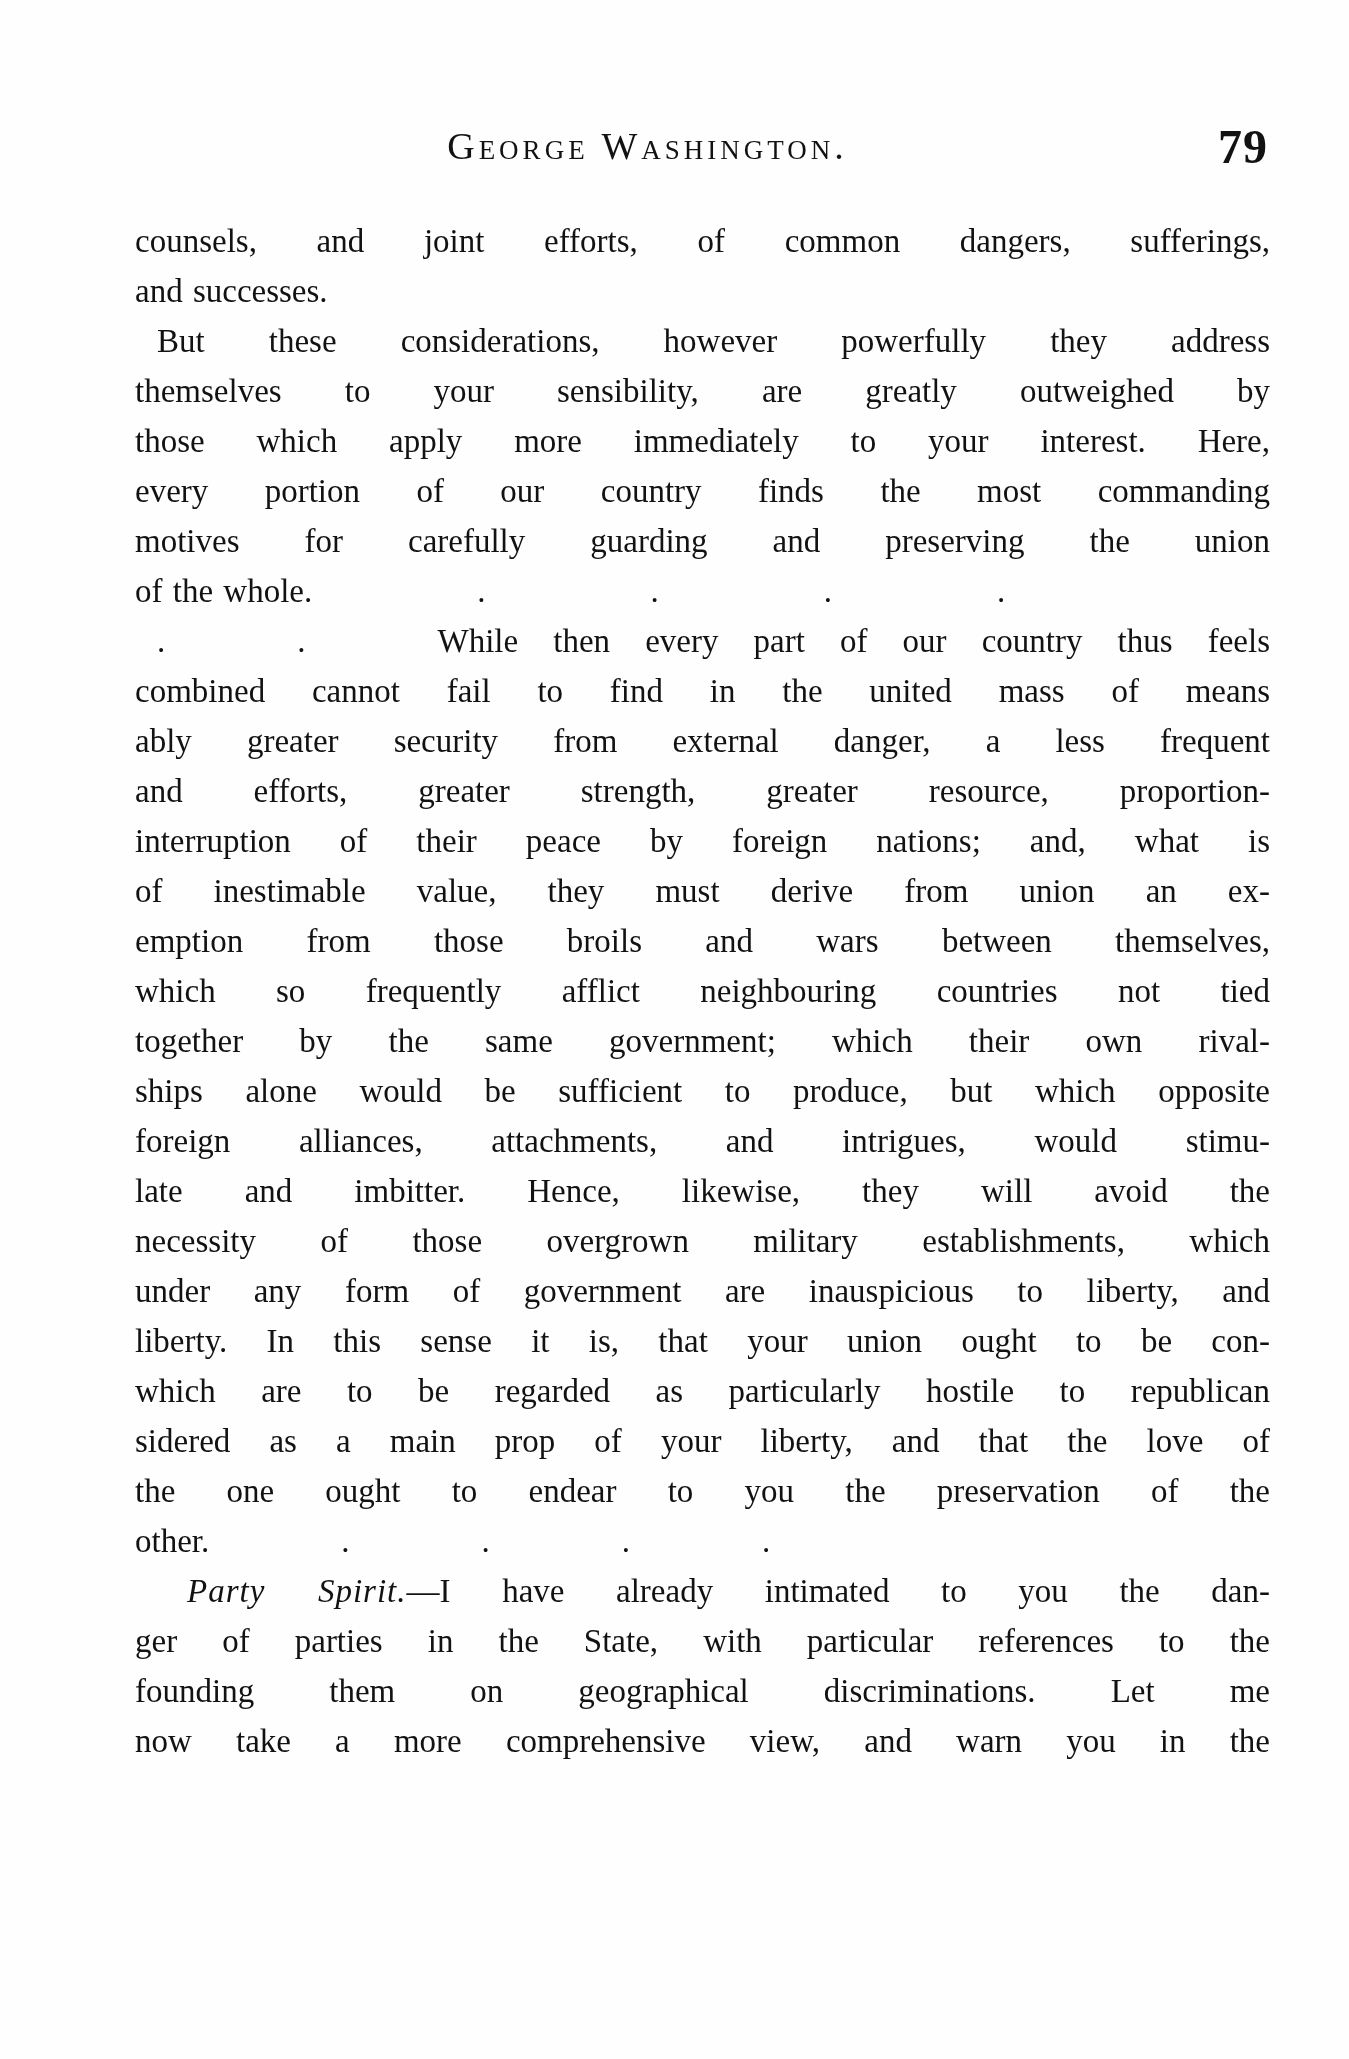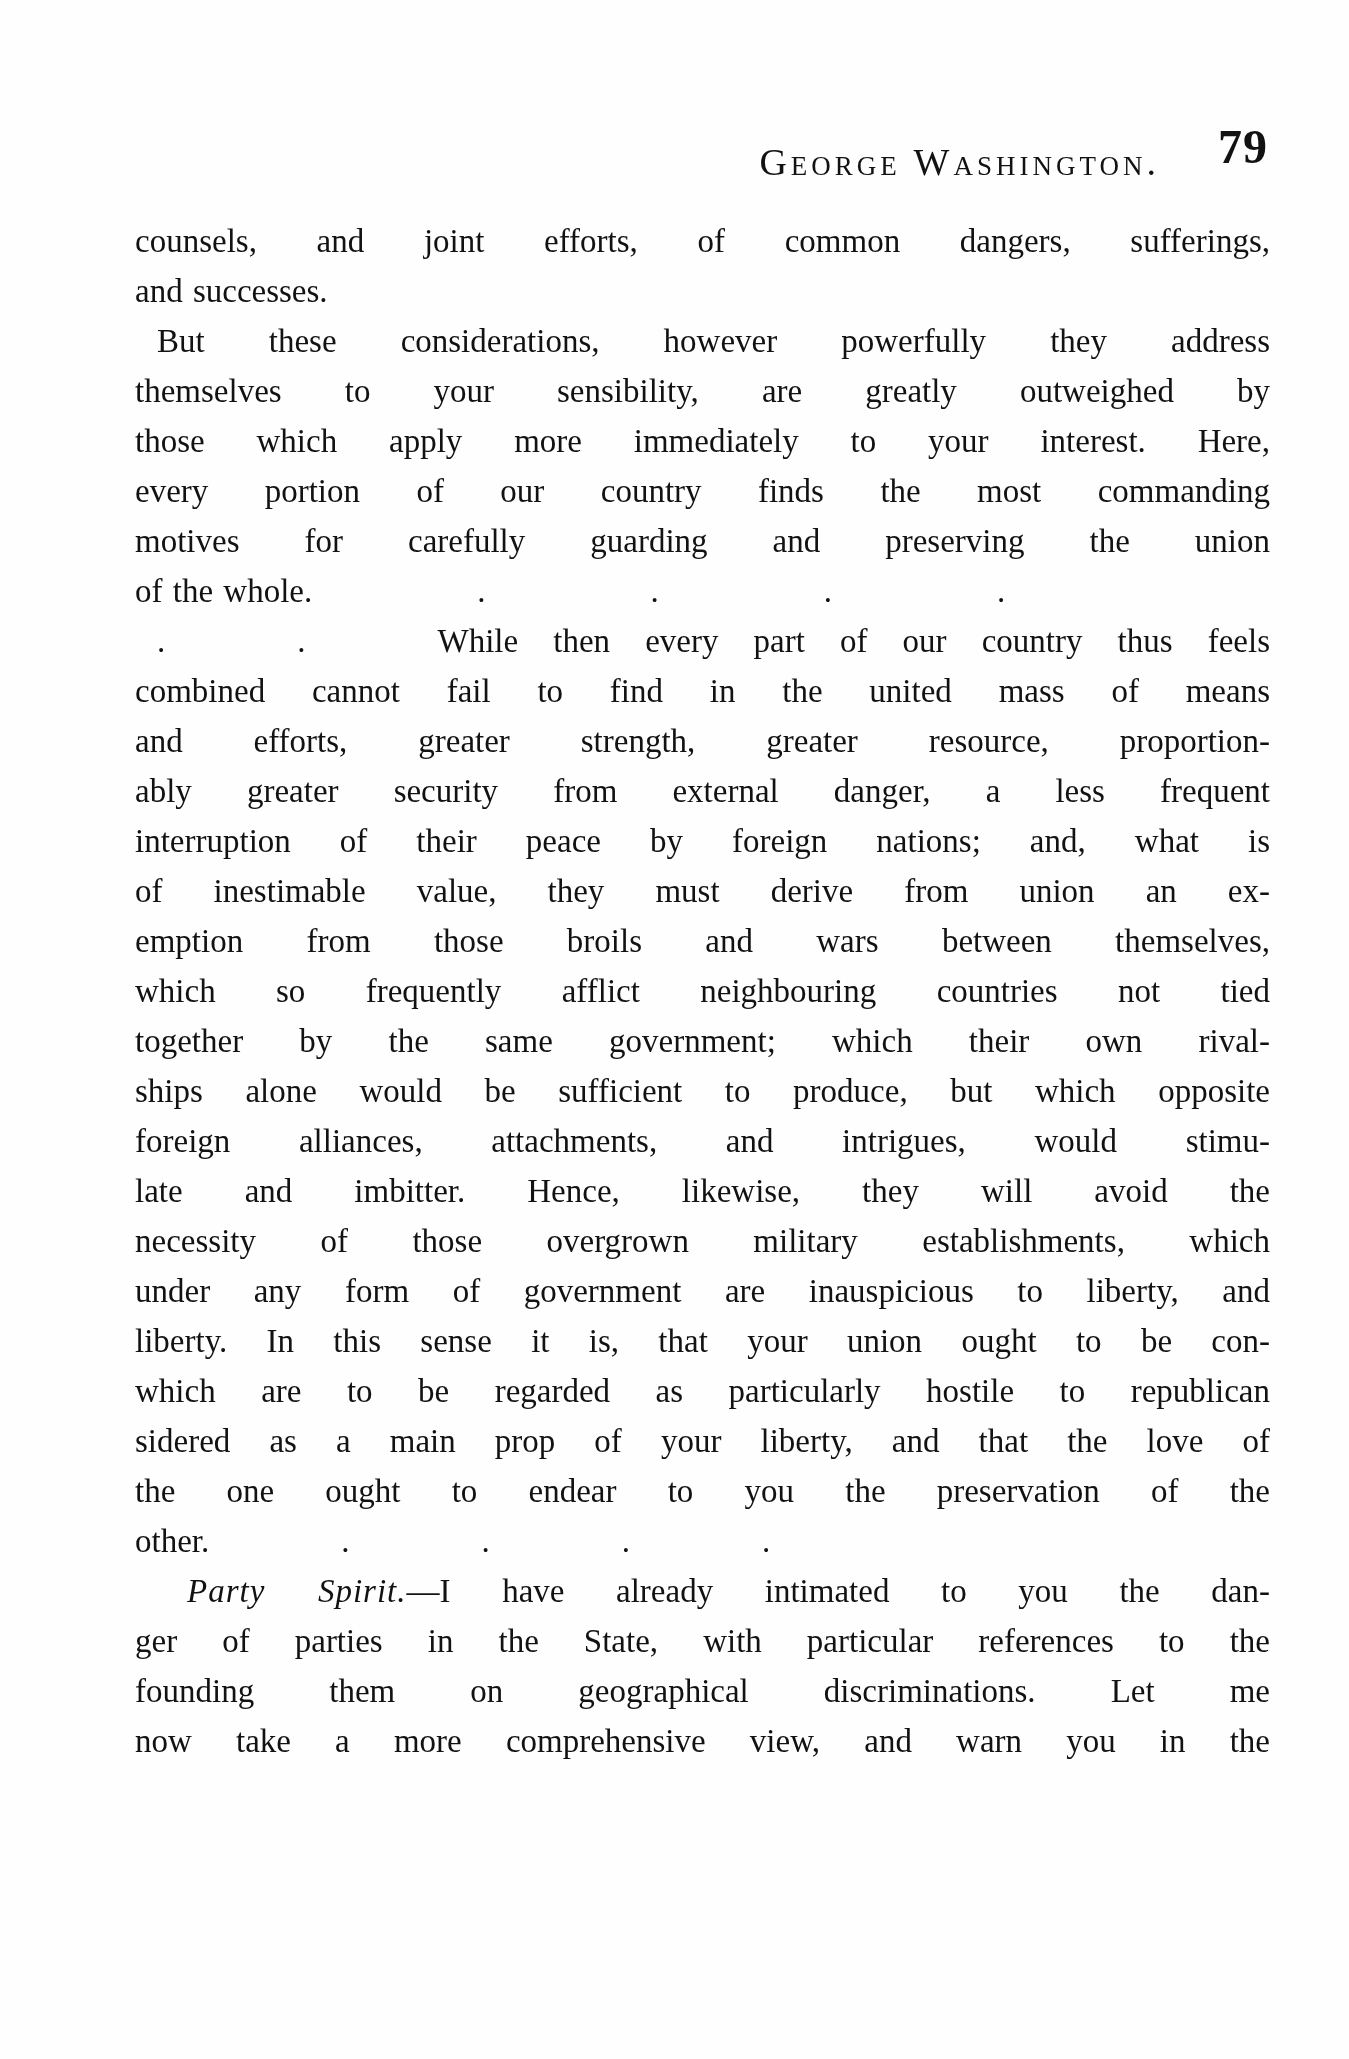--- a/index.html
+++ b/index.html
@@ -18,24 +18,24 @@
   }
   .running-header {
     position: absolute;
     top: 123px;
     left: 135px;
     width: 1135px;
     height: 52px;
   }
   .header-title {
     position: absolute;
-    top: 20px;
+    top: 4px;
     left: 0;
     width: 100%;
-    text-align: right;
+    text-align: center;
     padding-right: 110px;
     box-sizing: border-box;
     font-variant: small-caps;
     font-size: 38px;
     line-height: 38px;
     letter-spacing: 4px;
     white-space: nowrap;
   }
   .page-number {
     position: absolute;
@@ -88,22 +88,22 @@
         <div class="line justify indent-sm"><span>But these considerations, however powerfully they address</span></div>
         <div class="line justify"><span>themselves to your sensibility, are greatly outweighed by</span></div>
         <div class="line justify"><span>those which apply more immediately to your interest. Here,</span></div>
         <div class="line justify"><span>every portion of our country finds the most commanding</span></div>
         <div class="line justify"><span>motives for carefully guarding and preserving the union</span></div>
         <div class="line left"><span>of the whole.     .     .     .     .</span></div>
       </div>
       <div class="paragraph">
         <div class="line justify indent-sm"><span>.    .    While then every part of our country thus feels</span></div>
         <div class="line justify"><span>combined cannot fail to find in the united mass of means</span></div>
+        <div class="line justify"><span>ably greater security from external danger, a less frequent</span></div>
         <div class="line justify"><span>and efforts, greater strength, greater resource, proportion-</span></div>
-        <div class="line justify"><span>ably greater security from external danger, a less frequent</span></div>
         <div class="line justify"><span>interruption of their peace by foreign nations; and, what is</span></div>
         <div class="line justify"><span>of inestimable value, they must derive from union an ex-</span></div>
         <div class="line justify"><span>emption from those broils and wars between themselves,</span></div>
         <div class="line justify"><span>which so frequently afflict neighbouring countries not tied</span></div>
         <div class="line justify"><span>together by the same government; which their own rival-</span></div>
         <div class="line justify"><span>ships alone would be sufficient to produce, but which opposite</span></div>
         <div class="line justify"><span>foreign alliances, attachments, and intrigues, would stimu-</span></div>
         <div class="line justify"><span>late and imbitter. Hence, likewise, they will avoid the</span></div>
         <div class="line justify"><span>necessity of those overgrown military establishments, which</span></div>
         <div class="line justify"><span>under any form of government are inauspicious to liberty, and</span></div>

